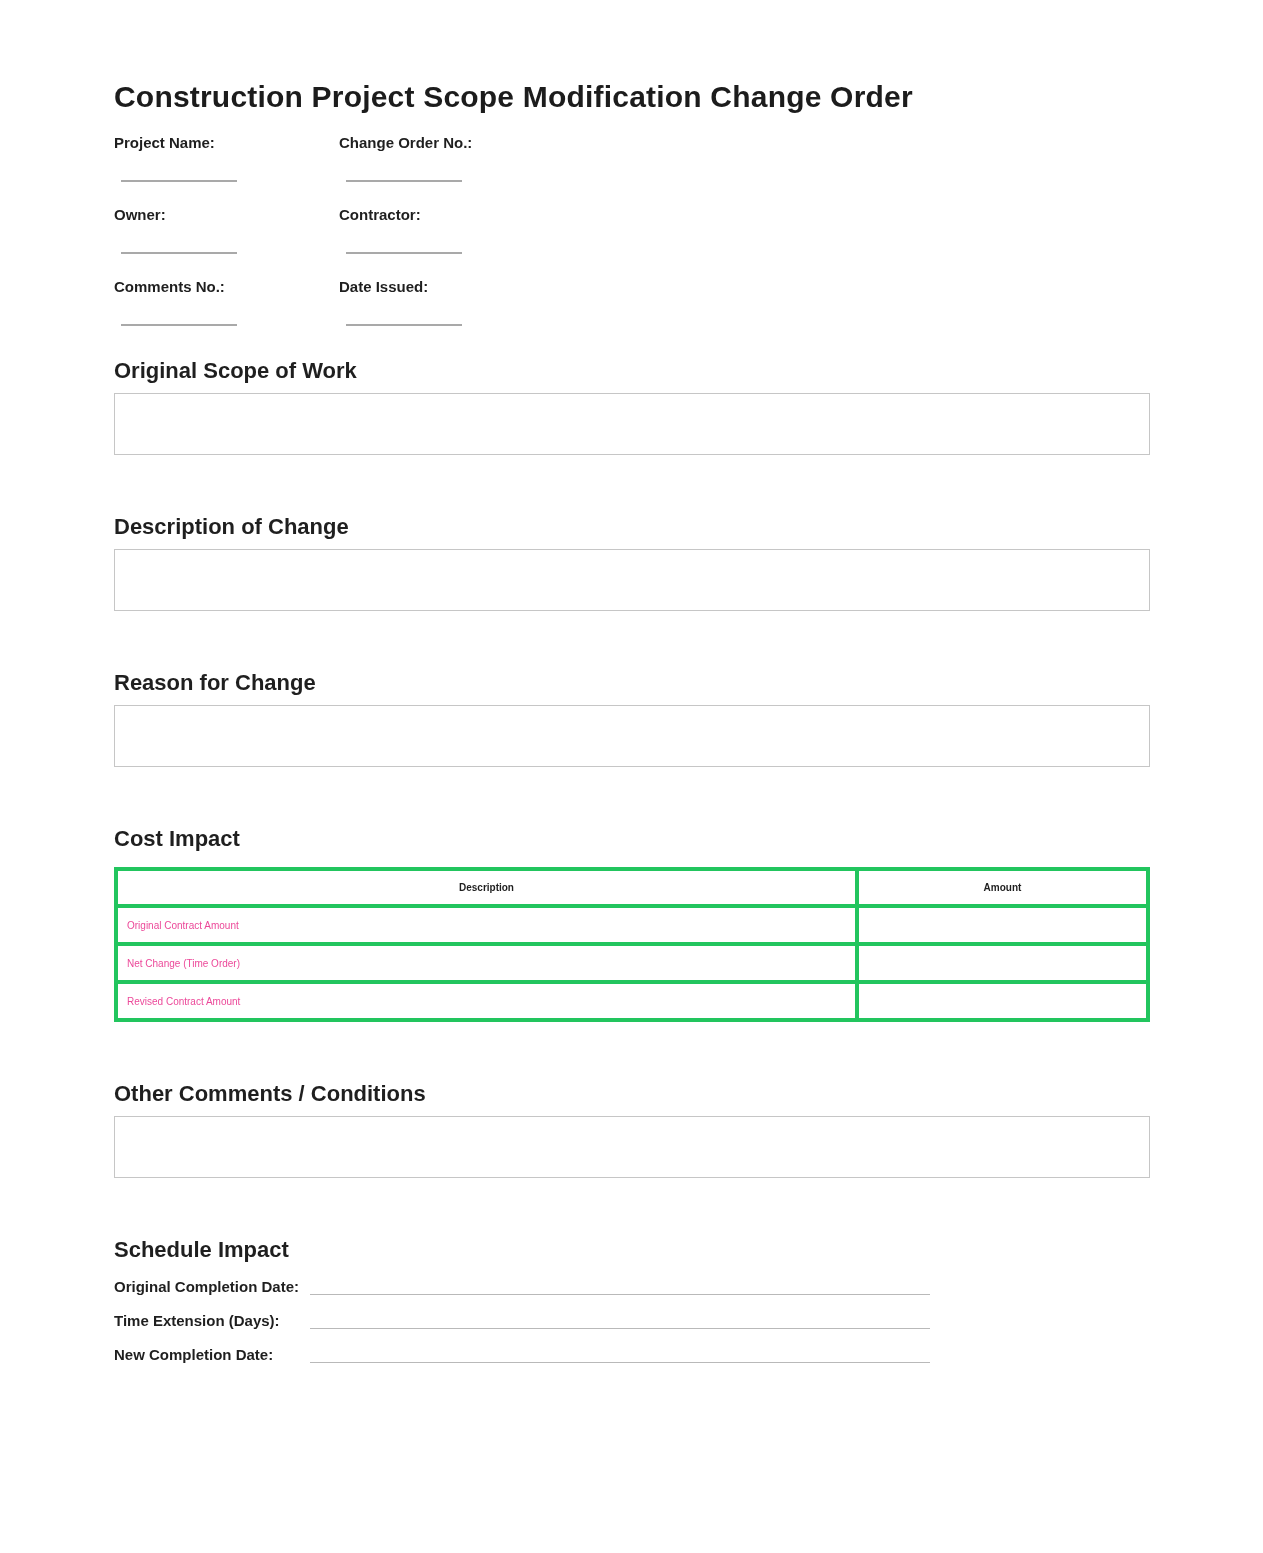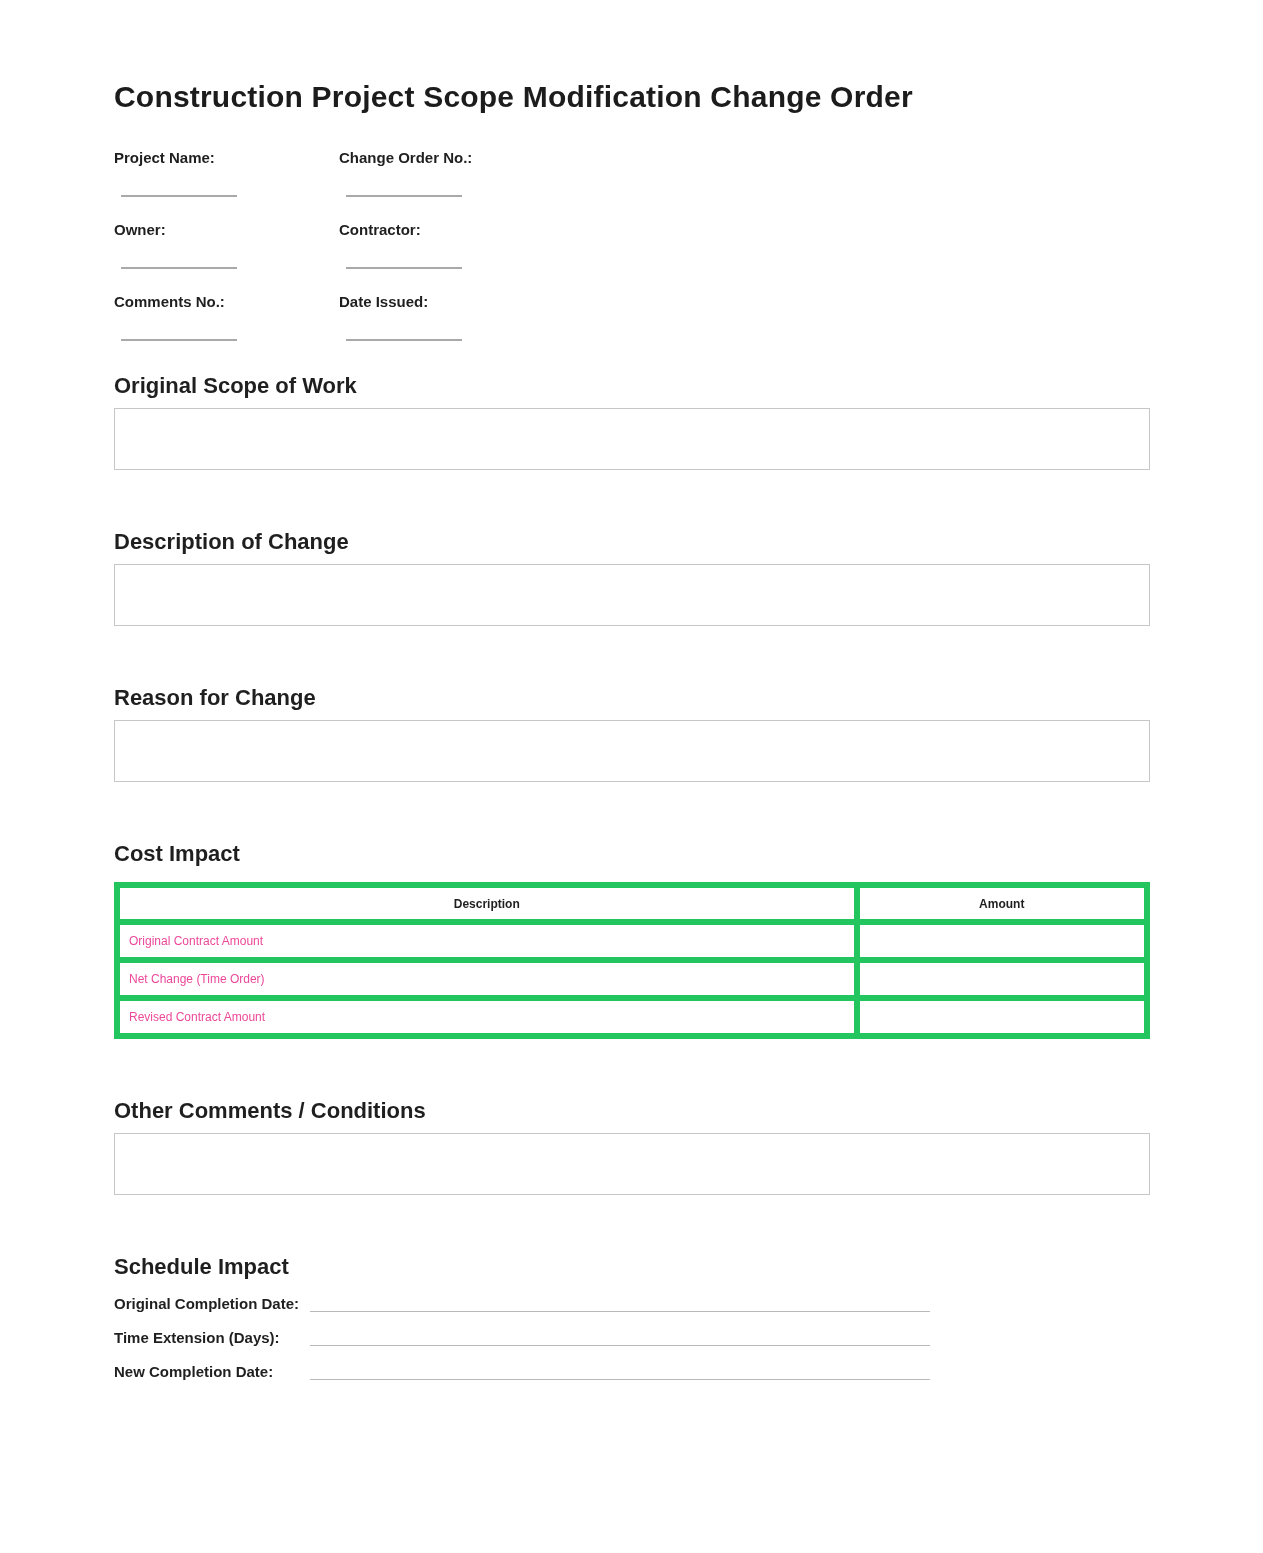--- a/index.html
+++ b/index.html
@@ -18,21 +18,21 @@
   }
   .title {
     font-size: 30px;
     font-weight: 700;
     line-height: 33px;
     color: #1c1c1c;
     letter-spacing: 0.2px;
   }
   
   .fields {
-    margin-top: 35px;
+    margin-top: 20px;
     display: grid;
     grid-template-columns: 225px 320px;
     row-gap: 23px;
   }
   .field-label {
     font-size: 15px;
     font-weight: 700;
     line-height: 19px;
     color: #1f1f1f;
   }
@@ -60,22 +60,22 @@
     cursor: text;
   }
   
   .cost-table {
     width: 100%;
     border-collapse: collapse;
     margin-top: 17px;
     table-layout: fixed;
   }
   .cost-table th, .cost-table td {
-    border: 6px solid #22c55e;
-    font-size: 12px;
+    border: 4px solid #22c55e;
+    font-size: 10px;
   }
   .cost-table th {
     font-weight: 700;
     text-align: center;
     height: 37px;
     color: #1f1f1f;
   }
   .cost-table td {
     height: 38px;
     color: #ec4899;

